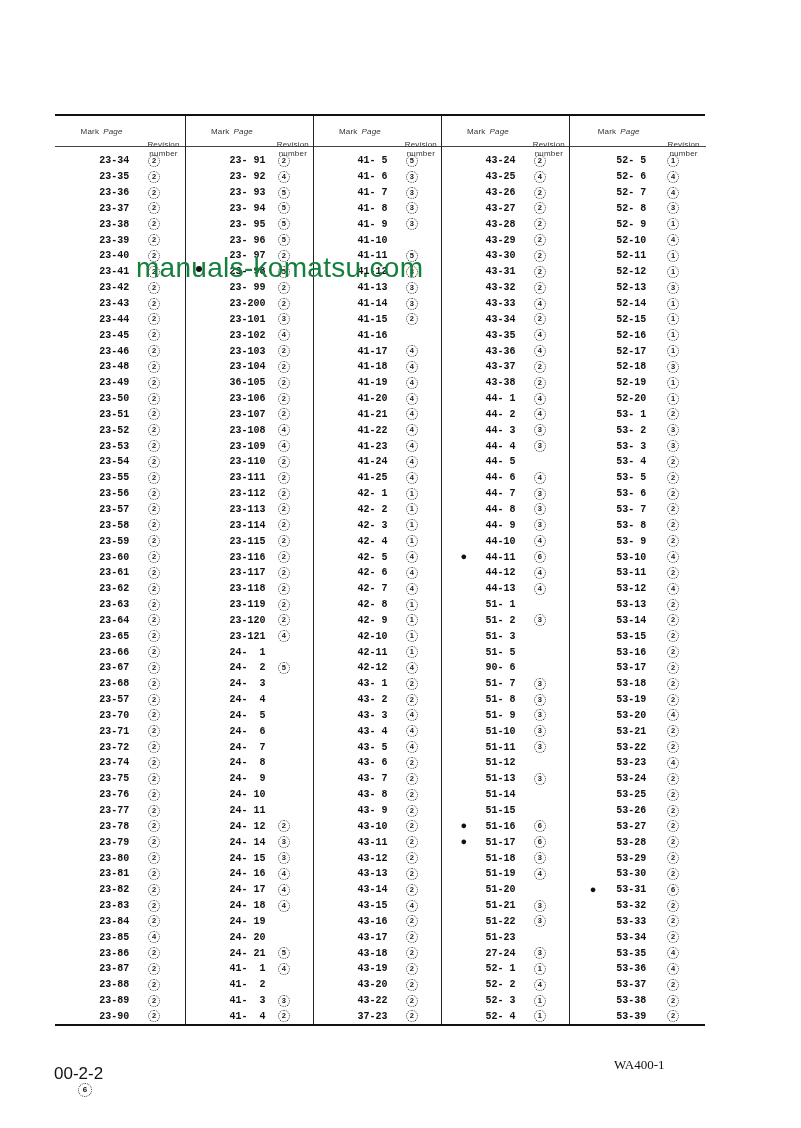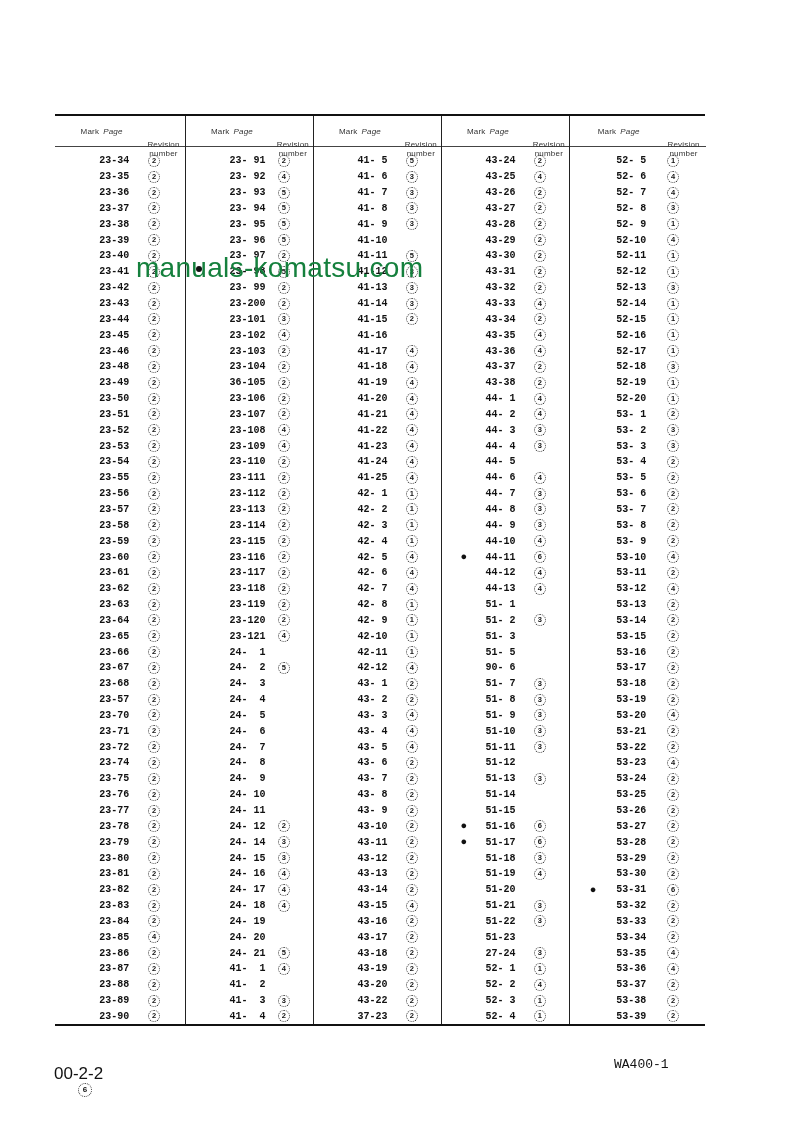--- a/index.html
+++ b/index.html
@@ -23,21 +23,21 @@
   .row .c-rev { width:33%; text-align:left; padding-left:6px; box-sizing:border-box; }
   .rev-circle { display:inline-block; width:10px; height:10px; border:1px dotted #333; border-radius:50%;
                 font-size:7.5px; line-height:10px; text-align:center; font-weight:bold; font-family:"Liberation Sans", sans-serif; }
   .rev-circle:empty { border:none; }
   .watermark { position:absolute; left:136px; top:252px; font-size:28px; color:#15803d;
                font-family:"Liberation Sans", sans-serif; letter-spacing:0.3px; }
   .wm-dot { position:absolute; left:196px; top:266px; width:6px; height:6px; background:#111; border-radius:50%; }
   .footer-left { position:absolute; left:54px; top:1054px; font-size:17px; font-family:"Liberation Sans", sans-serif;margin-top:10px; }
   .footer-rev { position:absolute; left:78px; top:1078px; }
   .footer-rev .rev-circle { width:12px; height:12px; line-height:12px; font-size:8px; }
-  .footer-right { position:absolute; left:614px; top:1057px; font-size:13px; font-family:Liberation Mono, monospace; }
+  .footer-right { position:absolute; left:614px; top:1057px; font-size:13px; font-family:Liberation Serif, serif; }
 </style>
 </head>
 <body>
 
 <div class="table-wrap">
   <div class="top-rule"></div>
   <div id="groups">
       <div class="group" style="left: 0px; width: 130px;">
         <div class="hdr">
           <span class="h-mark">Mark</span>

